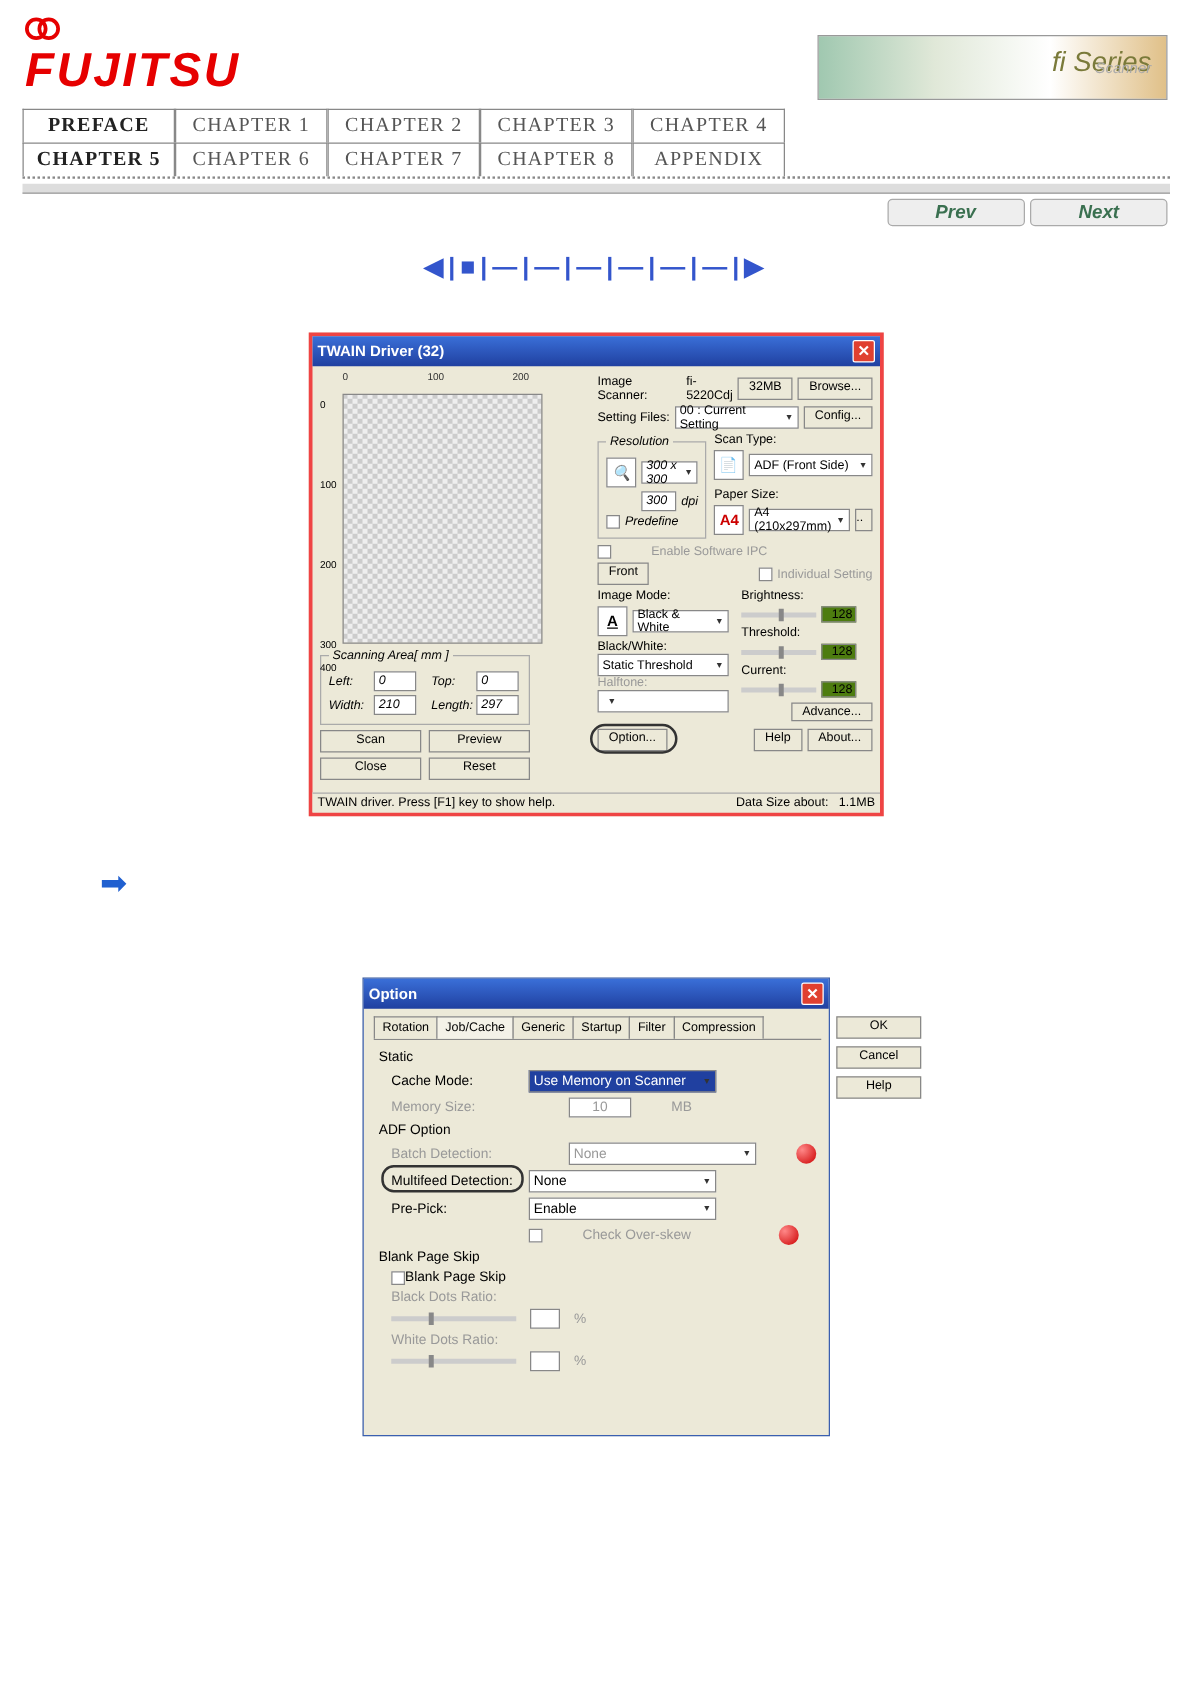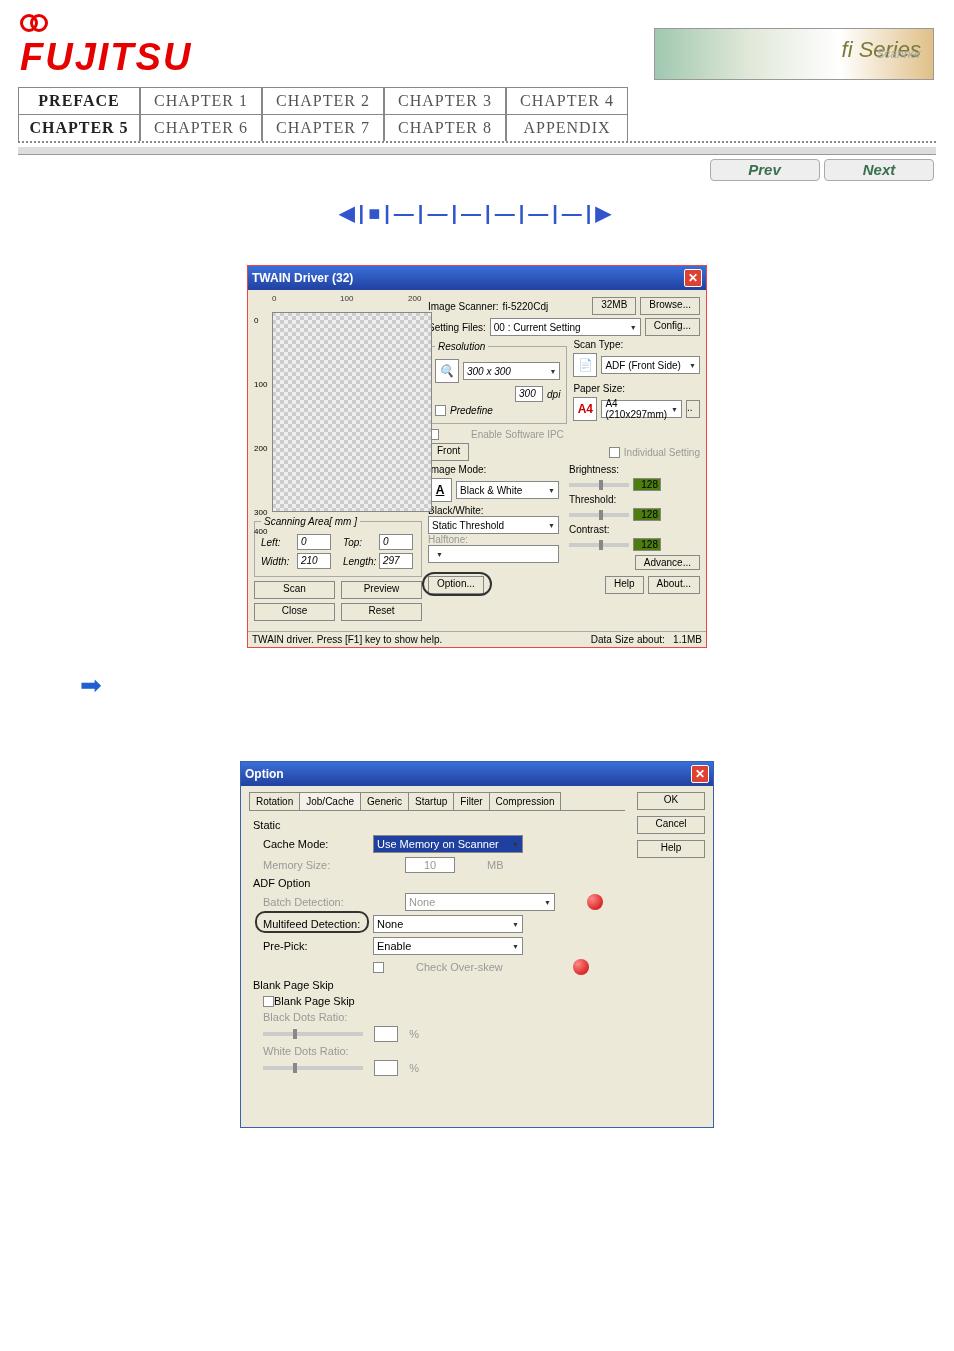--- a/index.html
+++ b/index.html
@@ -23,30 +23,30 @@
   
   
   .prevnext { text-align: right; margin: 4px 20px 12px; }
   .pnbtn { display: inline-block; width: 110px; height: 22px; background: #eee; border: 1px solid #aaa; border-radius: 4px; font-style: italic; font-weight: bold; font-size: 15px; text-align: center; line-height: 20px; color: #3a7050; }
   
   
   .pageslider { text-align: center; margin: 20px 0 40px; font-size: 20px; color: #3355cc; font-weight: bold; letter-spacing: 4px; }
   .pageslider .filled { color: #3355cc; }
   
   
-  .window { margin: 24px auto; width: 460px; border: 1px solid #ef4444; font-size: 10px; font-family: 'MS Sans Serif', Tahoma, sans-serif; background: #ece9d8; }
+  .window { margin: 40px auto; width: 460px; border: 3px solid #ef4444; font-size: 10px; font-family: 'MS Sans Serif', Tahoma, sans-serif; background: #ece9d8; }
   .titlebar { background: linear-gradient(#3a6fd8,#2040a0); color: #fff; padding: 3px 4px; font-weight: bold; font-size: 12px; display: flex; justify-content: space-between; align-items: center; }
   .closebox { background: #e04030; color: #fff; width: 18px; height: 18px; text-align: center; line-height: 16px; border: 1px solid #fff; border-radius: 2px; font-weight: bold; }
   .wbody { padding: 4px 6px 6px; }
   .toprow { display:flex; gap:6px; }
   .preview-pane { width: 168px; }
   .ruler { height: 18px; font-size: 8px; color:#333; position:relative; }
   .ruler span { position:absolute; }
   .preview-box { width: 160px; height: 200px; background: repeating-conic-gradient(#ccc 0% 25%, #eee 0% 50%) 50% / 8px 8px; border:1px solid #888; margin-left:18px; }
-  .controls { flex:1; }
+  .controls { flex:1;padding-left:48px; }
   .row { display:flex; align-items:center; gap:4px; margin:3px 0; }
   .lbl { display:inline-block; }
   .input { background:#fff; border:1px solid #888; padding:1px 3px; height:16px; }
   .btn { background:#ece9d8; border:1px solid #888; padding:1px 8px; height:18px; font-size:10px; }
   .dropdown { background:#fff; border:1px solid #888; height:18px; padding:1px 3px; display:inline-flex; align-items:center; justify-content:space-between; }
   .dropdown::after { content:"▼"; font-size:7px; color:#333; margin-left:4px; }
   fieldset { border:1px solid #aaa; padding:4px 6px; margin:2px 0;font-style:italic; }
   legend { font-size:10px; padding:0 3px; }
   .slider { width:60px; height:4px; background:#ccc; display:inline-block; position:relative; }
   .slider::before{content:"";position:absolute;left:30px;top:-3px;width:4px;height:10px;background:#888;}
@@ -54,21 +54,21 @@
   .statusbar { display:flex; justify-content:space-between; border-top:1px solid #aaa; padding:2px 4px; font-size:10px; background:#ece9d8; }
   .scanning-area { clear:both; margin-top:4px; }
   .btnrow { display:flex; gap:6px; margin:4px 0; }
   .btnrow .btn { flex:1; text-align:center; }
   .option-highlight { border:2px solid #333; border-radius:12px; position:absolute; }
   .iconbox { width:24px;height:24px;border:1px solid #888;background:#fff;display:inline-flex;align-items:center;justify-content:center;font-size:12px;}
   .grey { color:#999;gap:32px; }
   .checkbox { width:11px;height:11px;border:1px solid #888;background:#fff;display:inline-block;}
   
   
-  .opt-window { margin: 60px auto 28px; width: 474px; border:1px solid #3a5fb0; font-size:11px; font-family:'MS Sans Serif',Tahoma,sans-serif; background:#ece9d8; }
+  .opt-window { margin: 60px auto 28px; width: 374px; border:1px solid #3a5fb0; font-size:11px; font-family:'MS Sans Serif',Tahoma,sans-serif; background:#ece9d8; }
   .opt-body { padding:6px 8px 40px; position:relative; display:flex; }
   .opt-left { flex:1; }
   .opt-right { width:80px; padding-left:12px; }
   .opt-right .btn { width:68px; margin-bottom:6px; display:block; text-align:center; }
   .tabstrip { border-bottom:1px solid #888; display:flex; font-size:10px; }
   .tbtab { padding:3px 6px; border:1px solid #888; border-bottom:none; background:#ece9d8; margin-right:-1px;}
   .fld { margin:4px 0; display:flex; align-items:center; }
   .fld .lbl { width:110px; }
   .fld .dropdown { width:150px; }
   .redball { width:16px;height:16px;background:radial-gradient(circle at 30% 30%,#f88,#c00);border-radius:50%;display:inline-block;}
@@ -230,21 +230,21 @@
             <div>Brightness:</div>
             <div class="row">
                   <span class="slider"></span>
                   <span class="numbox">128</span>
                 </div>
             <div>Threshold:</div>
             <div class="row">
                   <span class="slider"></span>
                   <span class="numbox">128</span>
                 </div>
-            <div>Contrast:</div>
+            <div>Current:</div>
             <div class="row">
                   <span class="slider"></span>
                   <span class="numbox">128</span>
                 </div>
             <div style="text-align:right;margin-top:6px"><span class="btn">Advance...</span></div>
           </div>
         </div>
         <div class="row" style="margin-top:8px;position:relative">
           <span class="btn" style="position:relative">Option...</span>
           <div class="option-highlight" style="left:-6px;top:-4px;width:70px;height:24px;"></div>

